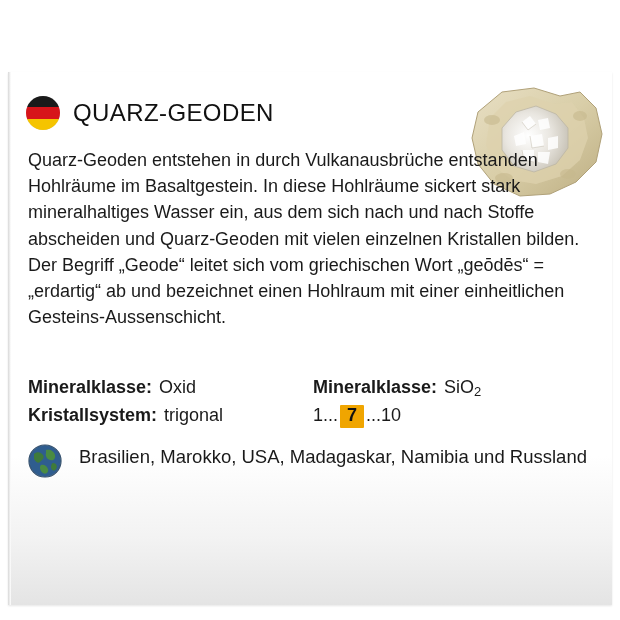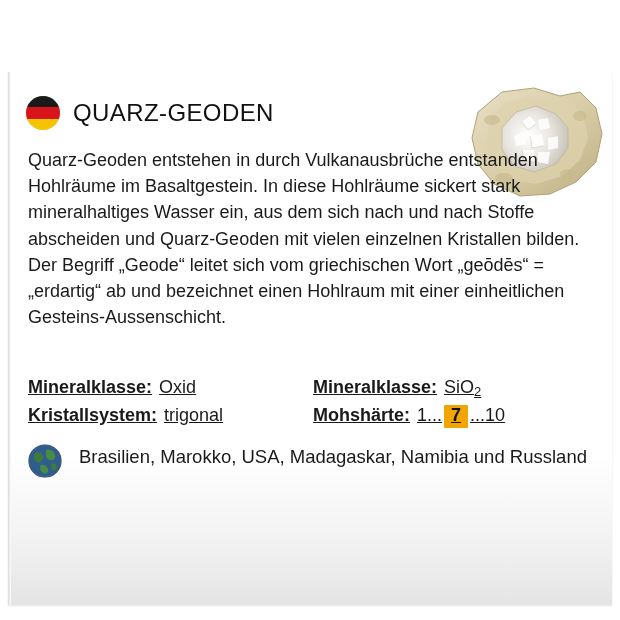--- a/index.html
+++ b/index.html
@@ -87,21 +87,20 @@
   }
 
   
   .props {
     position: absolute;
     left: 20px;
     top: 305px;
     width: 560px;
     font-size: 18px;
     color: #1a1a1a;
-    text-decoration: underline;
   }
   .prop-row {
     display: flex;
     align-items: baseline;
     height: 28px;
   }
   .prop-col {
     display: flex;
     align-items: baseline;
   }
@@ -220,21 +219,20 @@
         <span class="prop-val">SiO</span>
           <span class="sub">2</span>
       </div>
     </div>
     <div class="prop-row">
       <div class="prop-col left">
         <span class="prop-key">Kristallsystem:</span>
         <span class="prop-val">trigonal</span>
       </div>
       <div class="prop-col">
-        <span class="prop-key">Mohshärte:</span>
         <span class="prop-val">1...</span>
           <span class="mohs-box">7</span>
           <span class="prop-val">...10</span>
       </div>
     </div>
   </div>
 
   <div class="locations">
     <div class="globe">
       <svg width="34" height="34" viewBox="0 0 34 34" xmlns="http://www.w3.org/2000/svg">

